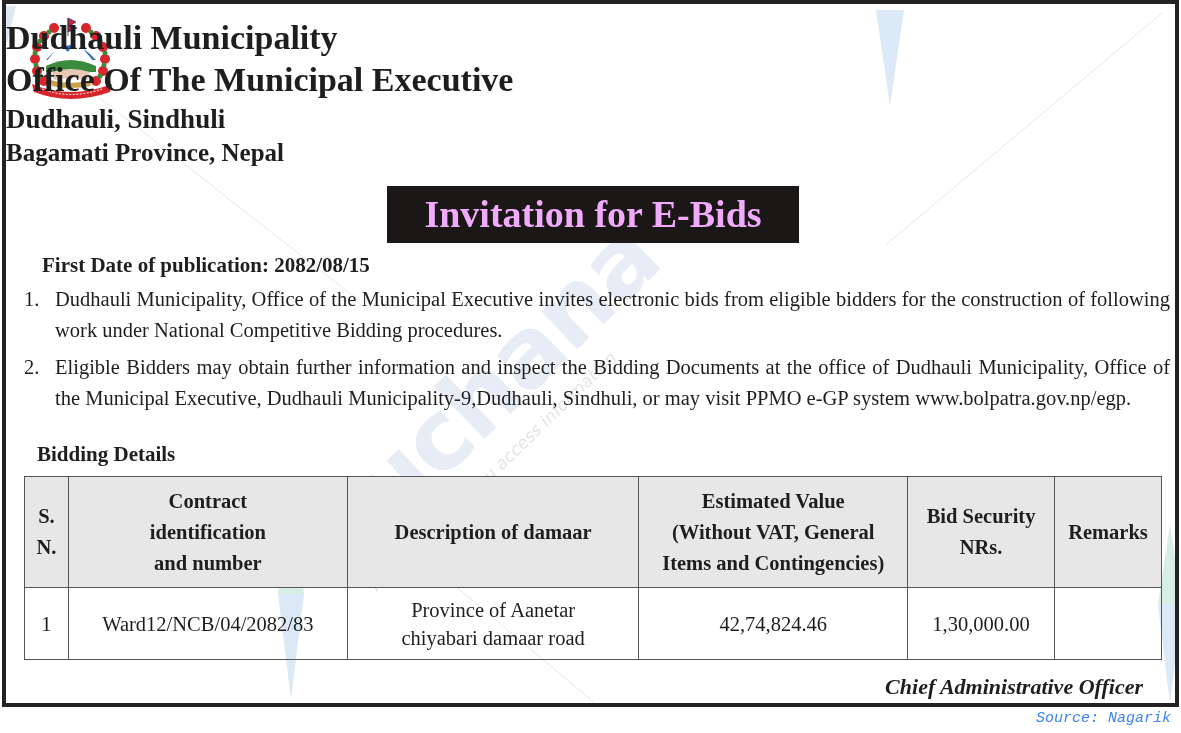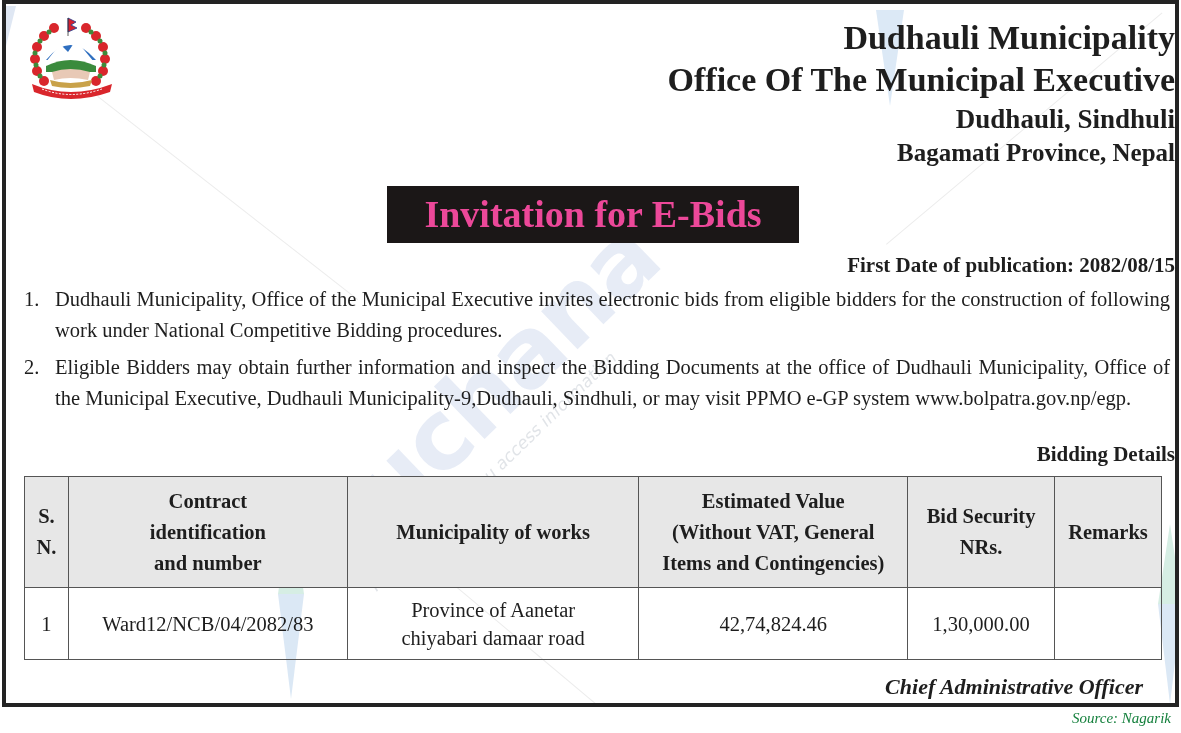--- a/index.html
+++ b/index.html
@@ -39,54 +39,54 @@
     pointer-events: none; text-align: center;
   }
   .wm-brand { font-family: "DejaVu Sans", sans-serif; font-weight: bold; font-size: 96px;
     color: rgba(70,110,185,0.13); letter-spacing: -2px; line-height: 1; display: block; }
   .wm-tag { font-family: "DejaVu Sans", sans-serif; font-style: italic; font-size: 17px;
     color: rgba(120,130,150,0.22); display: block; margin-top: 4px; }
 
   
   .emblem { position: absolute; left: 18px; top: 12px; width: 96px; height: 86px; }
 
-  .center-line { position: absolute; left: 0; width: 100%; text-align: right; font-weight: bold; }
+  .center-line { position: absolute; left: 0; width: 100%; text-align: left; font-weight: bold; }
   .h1 { top: 15px; font-size: 34px; }
   .h2 { top: 57px; font-size: 34px; }
   .h3 { top: 100px; font-size: 27px; }
   .h4 { top: 135px; font-size: 25px; }
 
   .banner {
     position: absolute; left: 381px; top: 182px; width: 412px; height: 57px;
-    background: #1b1717; color: #ec4899; font-weight: bold; font-size: 38px;
+    background: #1b1717; color: #f0abfc; font-weight: bold; font-size: 38px;
     text-align: center; line-height: 57px;
   }
-  .pubdate { top: 249px; font-size: 21px; }
+  .pubdate { top: 249px; font-size: 21px; padding-left: 36px; }
 
   .para { position: absolute; left: 18px; width: 1146px; font-size: 20.5px; line-height: 30.5px; }
   .para .num { position: absolute; left: 0; top: 0; }
   .para .txt { display: block; margin-left: 31px; text-align: justify; text-align-last: left; }
   .p1 { top: 280px; }
   .p2 { top: 348px; }
   .p2 .txt { word-spacing: 0px; }
 
-  .details-title { top: 438px; font-size: 21px; }
+  .details-title { top: 438px; font-size: 21px; padding-left: 31px; }
 
   table.bid {
     position: absolute; left: 18px; top: 472px; width: 1138px;
     border-collapse: collapse; font-size: 20.5px;
   }
   table.bid th, table.bid td { border: 1.5px solid #555555; text-align: center; vertical-align: middle; }
   table.bid th { background: #e7e7e7; font-weight: bold; height: 111px; line-height: 31px; padding: 0 6px; }
   table.bid td { height: 72px; line-height: 28px; font-weight: normal; padding: 0 6px; }
 
   .signature { position: absolute; right: 32px; top: 670px; font-style: italic; font-weight: bold; font-size: 22px; }
 
-  .source { position: absolute; right: 10px; top: 710px; font-family: Liberation Serif, serif;
-    font-style: italic; font-size: 15px; color: #15803d; }
+  .source { position: absolute; right: 10px; top: 710px; font-family: Liberation Mono, monospace;
+    font-style: italic; font-size: 15px; color: #3b82f6; }
 </style>
 </head>
 <body>
 
 <div class="frame">
 
   <div class="sheen sheen-top"></div>
   <div class="sheen sheen-left"></div>
   <div class="sheen sheen-mid-g"></div>
   <div class="sheen sheen-mid-b"></div>
@@ -178,21 +178,21 @@
         <th>
           <span>S.</span><br>
           <span>N.</span>
         </th>
         <th>
           <span>Contract</span><br>
           <span>identification</span><br>
           <span>and number</span>
         </th>
         <th>
-          <span>Municipality of works</span>
+          <span>Description of damaar</span>
         </th>
         <th>
           <span>Estimated Value</span><br>
           <span>(Without VAT, General</span><br>
           <span>Items and Contingencies)</span>
         </th>
         <th>
           <span>Bid Security</span><br>
           <span>NRs.</span>
         </th>

